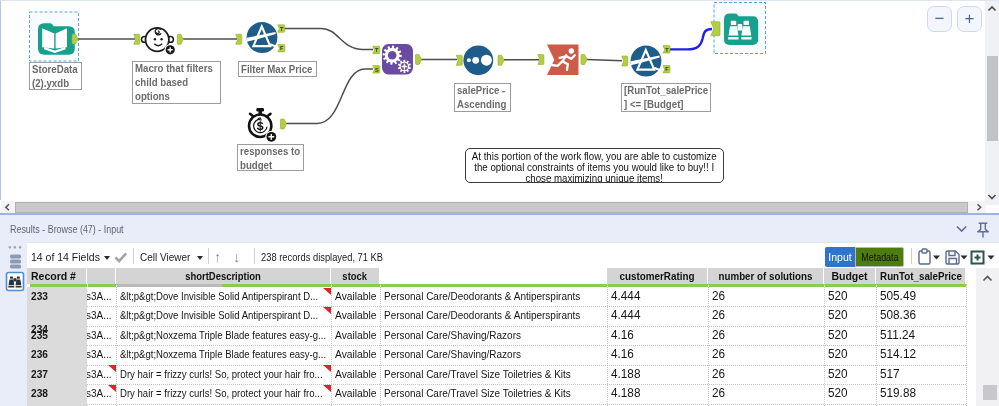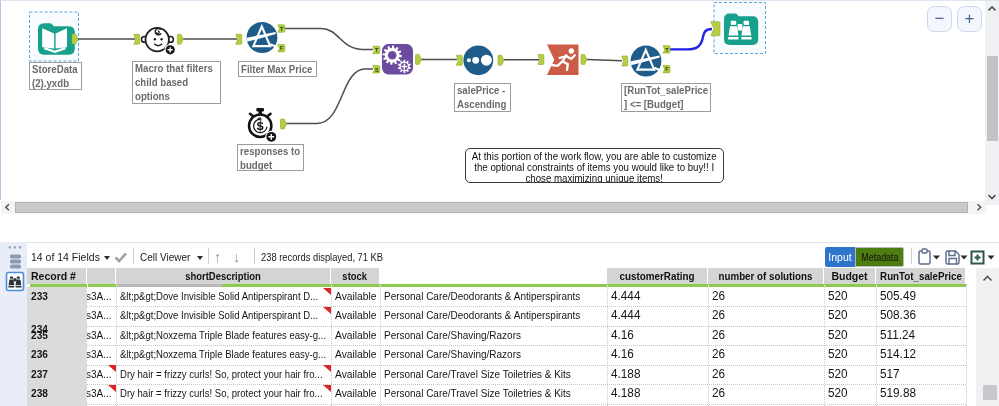--- a/index.html
+++ b/index.html
@@ -164,20 +164,29 @@
     <span class="th"></span>
   </div>
   <div id="cvsb">
     <svg width="14" height="204" style="position:absolute;left:0;top:0">
       <path d="M3.5,9.5 L7,6 L10.5,9.5" stroke="#4e4e4e" stroke-width="1.7" fill="none"></path>
       <path d="M3.5,194 L7,197.5 L10.5,194" stroke="#4e4e4e" stroke-width="1.7" fill="none"></path>
     </svg>
     <span class="th"></span>
   </div>
  </div>
+ <div id="resbar">
+      <span class="t"><span class="sx">Results - Browse (47) - Input</span></span>
+   <svg width="999" height="29">
+     <path d="M957,11.5 l4.6,4.6 l4.6,-4.6" stroke="#5a7299" stroke-width="1.6" fill="none"></path>
+     <g stroke="#5a7299" stroke-width="1.4" fill="none">
+       <path d="M978.7,8.2 h8.6 M980.7,8.2 v6.2 M985.3,8.2 v6.2 M980.7,14.4 L978.2,16.6 M985.3,14.4 L987.8,16.6 M977.2,16.8 h11.6 M983,17 v5.4"></path>
+     </g>
+   </svg>
+ </div>
  <div id="panel">
   <div id="side">
     <div style="position:absolute;left:8px;top:2px;color:#99a2b6;font-size:6px;letter-spacing:1.5px">●●●</div>
     <svg width="27" height="60" style="position:absolute;left:0;top:9px">
       <g fill="#8b9ab5">
             <rect x="10" y="3.5" width="11" height="4" rx="1.6"></rect>
             <rect x="10" y="8.5" width="11" height="4" rx="1.6"></rect>
             <rect x="10" y="13.5" width="11" height="4" rx="1.6"></rect>
           </g>
       <rect x="6.5" y="21.5" width="17" height="18" rx="2" fill="#fff" stroke="#4a90d9" stroke-width="1.6"></rect>

